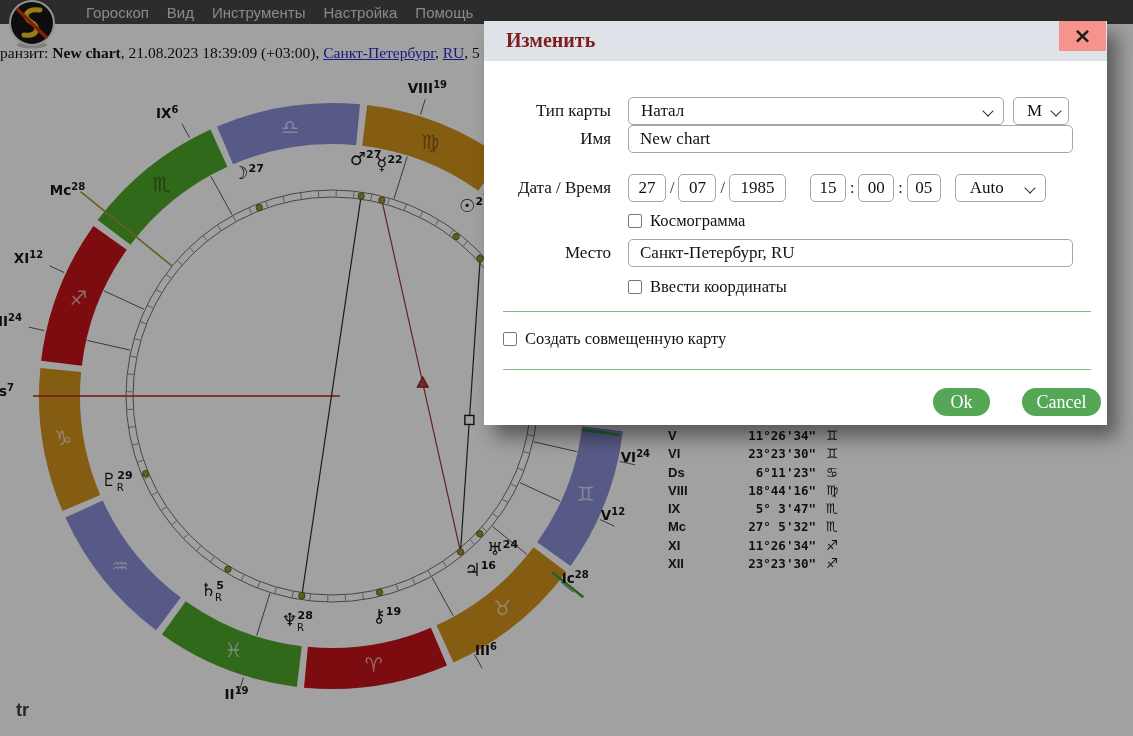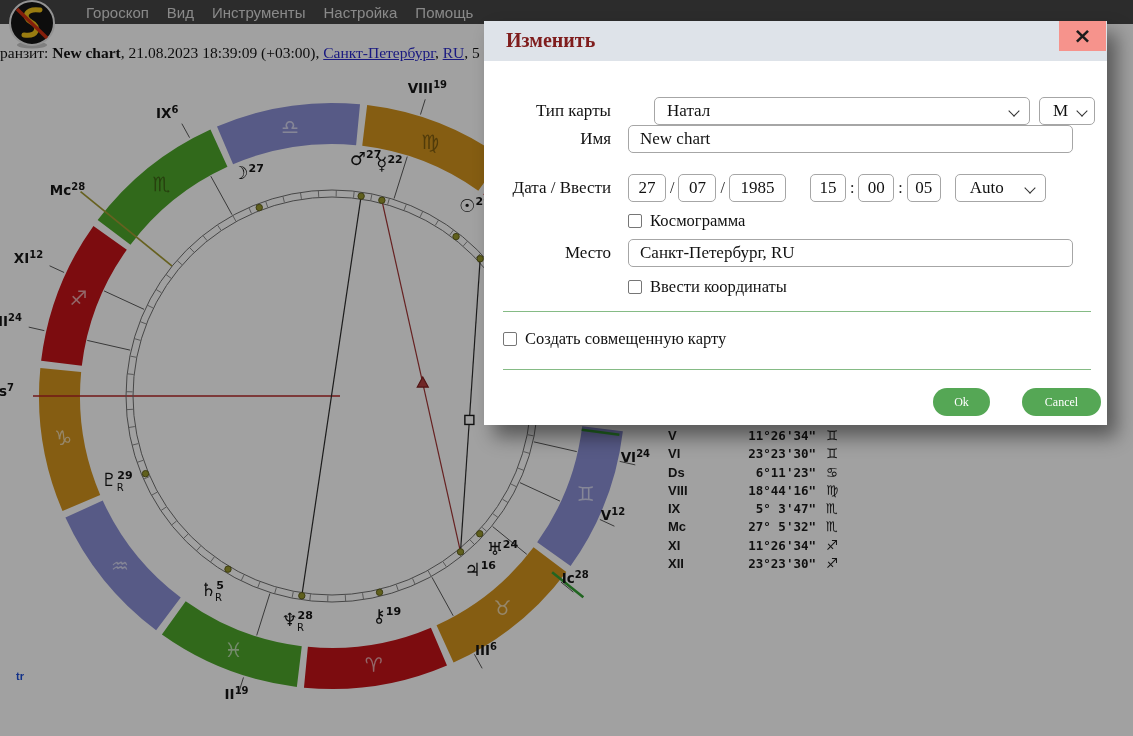--- a/index.html
+++ b/index.html
@@ -10,21 +10,21 @@
   .menu-items{display:flex;gap:18px;padding-left:86px;height:24px;align-items:center;}
   .menu-item{color:#d9d9d9;font-size:15px;cursor:pointer;white-space:nowrap;}
   .logo{position:absolute;left:6px;top:-1px;z-index:4;}
   
   .transitbar{position:absolute;left:0;top:44px;width:1133px;z-index:2;
      font-family:"Liberation Serif",serif;font-size:15.5px;color:#141414;white-space:pre;}
   .transitbar b{font-weight:bold;}
   .tlink{color:#2a2acc;text-decoration:underline;cursor:pointer;}
   
   svg.wheel{position:absolute;left:0;top:0;z-index:1;}
-  .tr-label{position:absolute;left:16px;top:670px;font-size:11px;font-weight:bold;color:#1d4ed8;z-index:2;}
+  .tr-label{position:absolute;left:16px;top:700px;font-size:18px;font-weight:bold;color:#404040;z-index:2;}
   
   .houses{position:absolute;left:668px;top:427px;z-index:2;}
   .house-row{display:flex;align-items:baseline;height:18.3px;}
   .house-label{width:40px;font-size:13px;font-weight:bold;color:#1c1c1c;}
   .house-value{width:108px;text-align:right;font-family:"DejaVu Sans Mono",monospace;
      font-size:12.5px;font-weight:bold;color:#1c1c1c;}
   .house-sign{width:22px;text-align:right;font-family:"DejaVu Sans",sans-serif;
      font-size:13.5px;font-weight:bold;color:#1c1c1c;}
   
   .dim{position:absolute;left:0;top:0;width:1133px;height:736px;background:rgba(0,0,0,0.37);z-index:50;}
@@ -46,21 +46,21 @@
   .chev{position:absolute;right:11px;top:9px;width:7px;height:7px;
      border-right:1.7px solid #333;border-bottom:1.7px solid #333;transform:rotate(45deg);}
   input.txt{padding:0 11px;outline:none;}
   input.mini{text-align:center;padding:0;outline:none;}
   .sep{margin:0 4px;font-size:16px;color:#222;}
   .cb{width:12px;height:12px;border:1px solid #767676;border-radius:2px;background:#fff;
      display:inline-block;margin-right:8px;flex:none;cursor:pointer;}
   .cb-label{font-size:16.5px;}
   .divider{position:absolute;left:19px;right:16px;border-top:1px solid #85bb85;height:0;}
   .btn{position:absolute;top:367px;height:28px;border:none;border-radius:14px;background:#55a755;
-     color:#fff;font-family:"Liberation Serif",serif;font-size:12px;cursor:pointer;padding:0;}
+     color:#fff;font-family:"Liberation Serif",serif;font-size:18px;cursor:pointer;padding:0;}
 </style>
 </head>
 <body>
 
 <div class="page">
 
   <div class="menubar">
     <div class="menu-items" id="menu-items">
         <div class="menu-item">Гороскоп</div>
         <div class="menu-item">Вид</div>
@@ -288,37 +288,37 @@
   <div class="dim"></div>
 
   <div class="modal">
     <div class="m-header">
       <div class="m-title">Изменить</div>
     </div>
     <button class="m-close">×</button>
 
     <div class="m-row" style="top:76px;">
       <div class="m-label">Тип карты</div>
-      <div class="fld sel" style="width:374px;margin-left:26px;">
+      <div class="fld sel" style="width:374px;">
         <span class="val">Натал</span>
         <span class="chev"></span>
       </div>
       <div class="fld sel" style="width:54px;margin-left:9px;">
         <span class="val" style="padding-left:13px;">M</span>
         <span class="chev" style="right:8px;"></span>
       </div>
     </div>
 
     <div class="m-row" style="top:104px;">
       <div class="m-label">Имя</div>
       <input class="fld txt" style="width: 421px;" value="New chart">
     </div>
 
     <div class="m-row" style="top:153px;">
-      <div class="m-label">Дата / Ввести</div>
+      <div class="m-label">Дата / Время</div>
       <input class="fld mini" style="width: 36px;" value="27">
       <span class="sep">/</span>
       <input class="fld mini" style="width: 36px;" value="07">
       <span class="sep">/</span>
       <input class="fld mini" style="width: 55px;" value="1985">
       <input class="fld mini" style="width: 34px; margin-left: 24px;" value="15">
       <span class="sep">:</span>
       <input class="fld mini" style="width: 34px;" value="00">
       <span class="sep">:</span>
       <input class="fld mini" style="width: 32px;" value="05">

